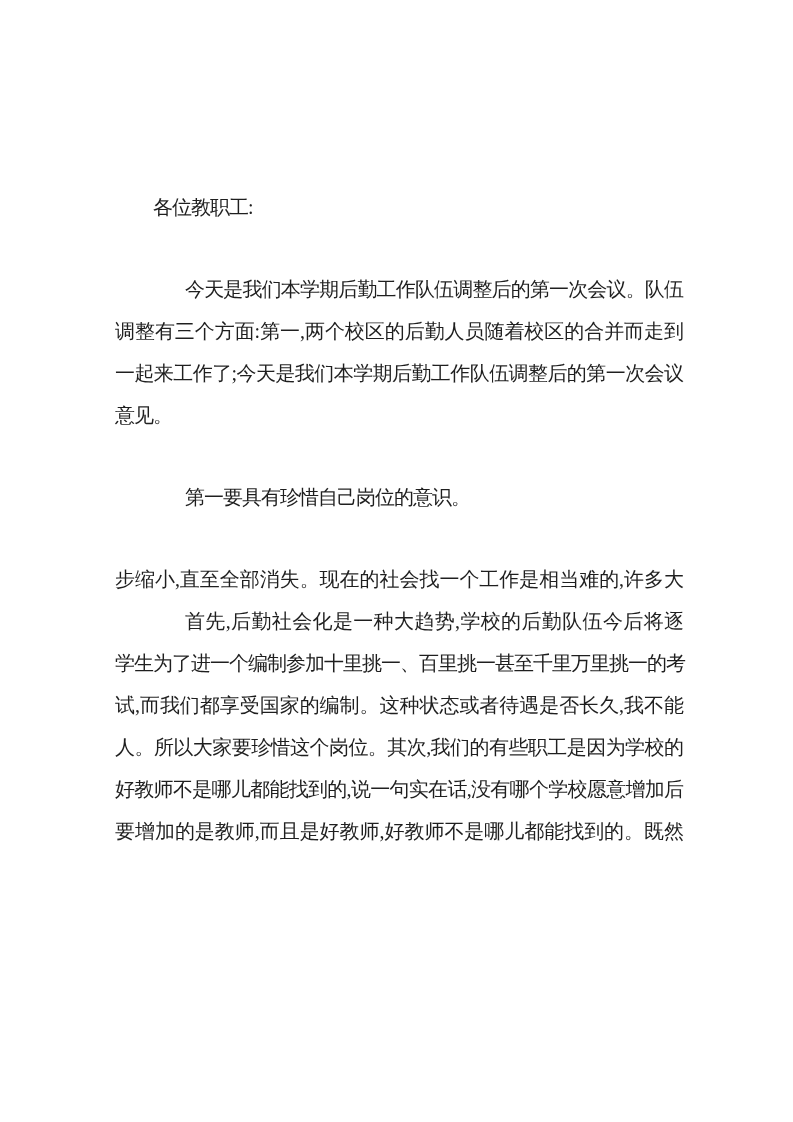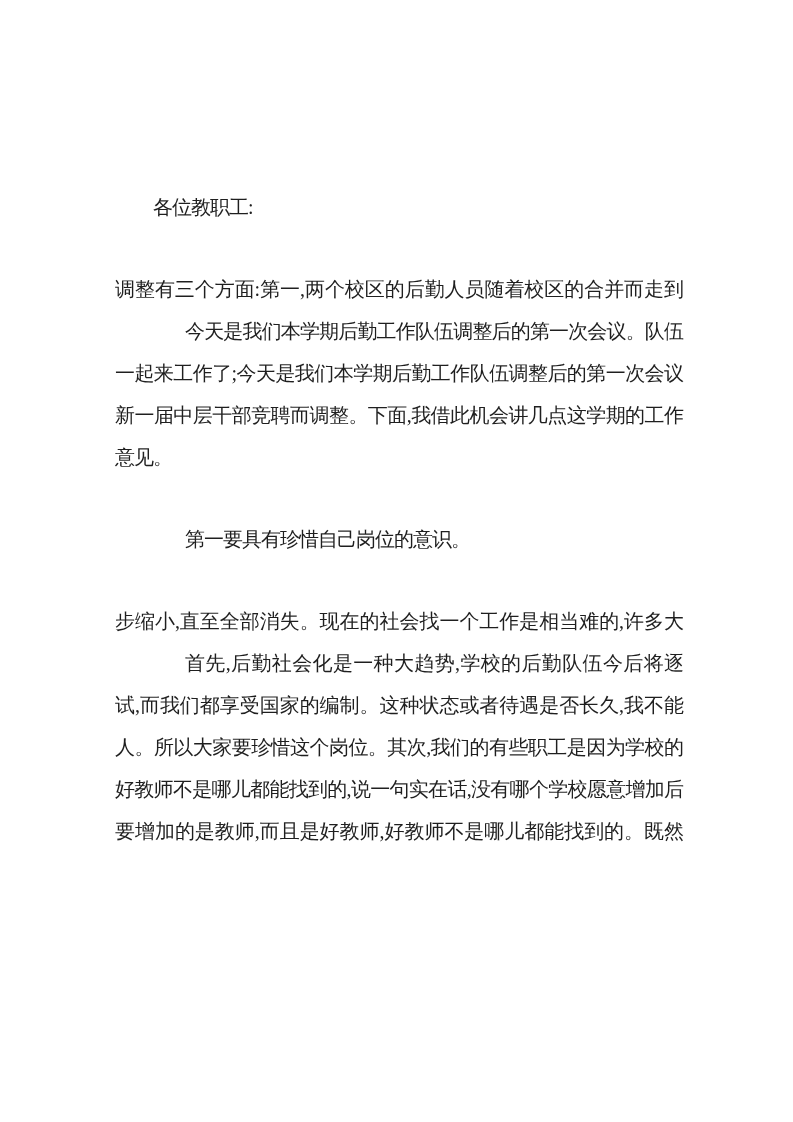--- a/index.html
+++ b/index.html
@@ -48,31 +48,31 @@
 </style>
 </head>
 <body>
 
 <div class="page">
   <div class="doc-body">
       <div class="paragraph">
         <div class="doc-line indent-salutation align-left">各位教职工:</div>
       </div>
       <div class="paragraph">
+        <div class="doc-line indent-first align-justify">今天是我们本学期后勤工作队伍调整后的第一次会议。队伍</div>
         <div class="doc-line align-justify">调整有三个方面:第一,两个校区的后勤人员随着校区的合并而走到</div>
-        <div class="doc-line indent-first align-justify">今天是我们本学期后勤工作队伍调整后的第一次会议。队伍</div>
         <div class="doc-line align-justify">一起来工作了;今天是我们本学期后勤工作队伍调整后的第一次会议</div>
-        <div class="doc-line align-justify">新一届中层干部竞聘而调整。下面,我借此机会讲几点这学期的工作</div>
         <div class="doc-line align-left">意见。</div>
       </div>
       <div class="paragraph">
         <div class="doc-line indent-first align-left">第一要具有珍惜自己岗位的意识。</div>
       </div>
       <div class="paragraph">
         <div class="doc-line align-justify">步缩小,直至全部消失。现在的社会找一个工作是相当难的,许多大</div>
         <div class="doc-line indent-first align-justify">首先,后勤社会化是一种大趋势,学校的后勤队伍今后将逐</div>
+        <div class="doc-line align-justify">学生为了进一个编制参加十里挑一、百里挑一甚至千里万里挑一的考</div>
         <div class="doc-line align-justify">试,而我们都享受国家的编制。这种状态或者待遇是否长久,我不能</div>
         <div class="doc-line align-justify">人。所以大家要珍惜这个岗位。其次,我们的有些职工是因为学校的</div>
         <div class="doc-line align-justify">好教师不是哪儿都能找到的,说一句实在话,没有哪个学校愿意增加后</div>
         <div class="doc-line align-justify">要增加的是教师,而且是好教师,好教师不是哪儿都能找到的。既然</div>
       </div>
     </div>
 </div>
 
 </body></html>

